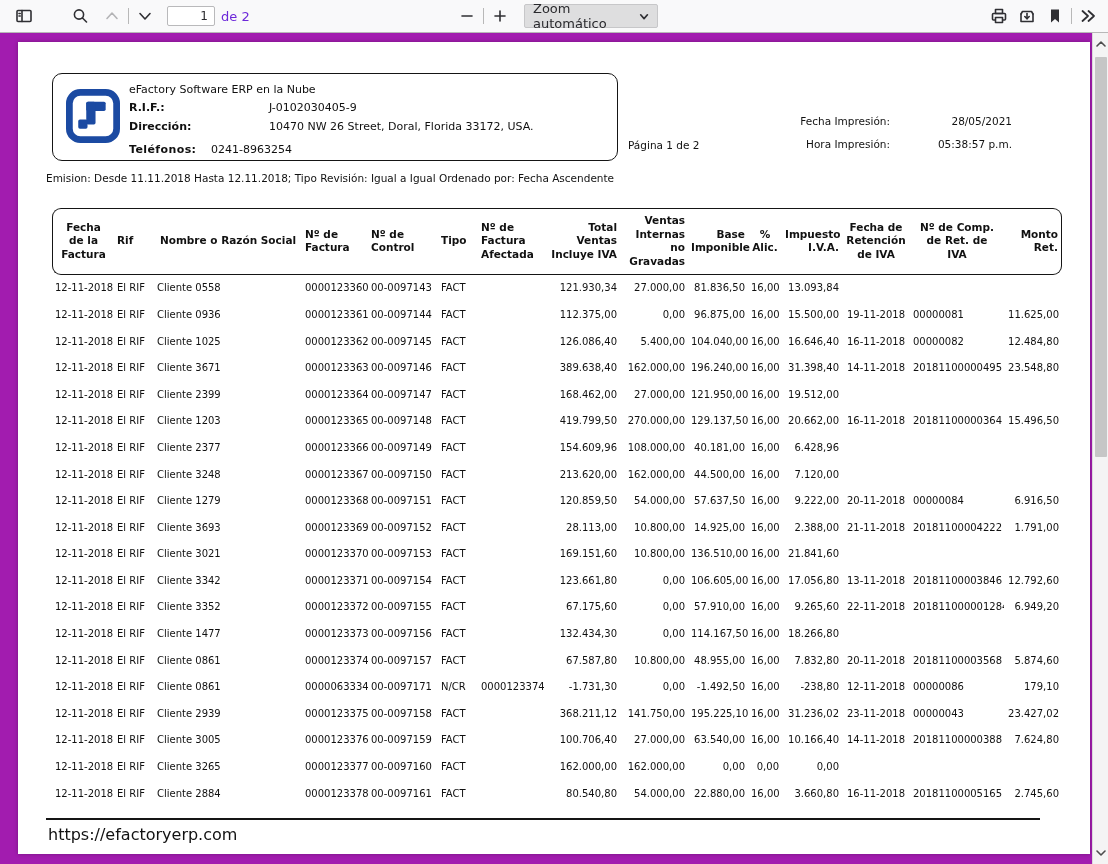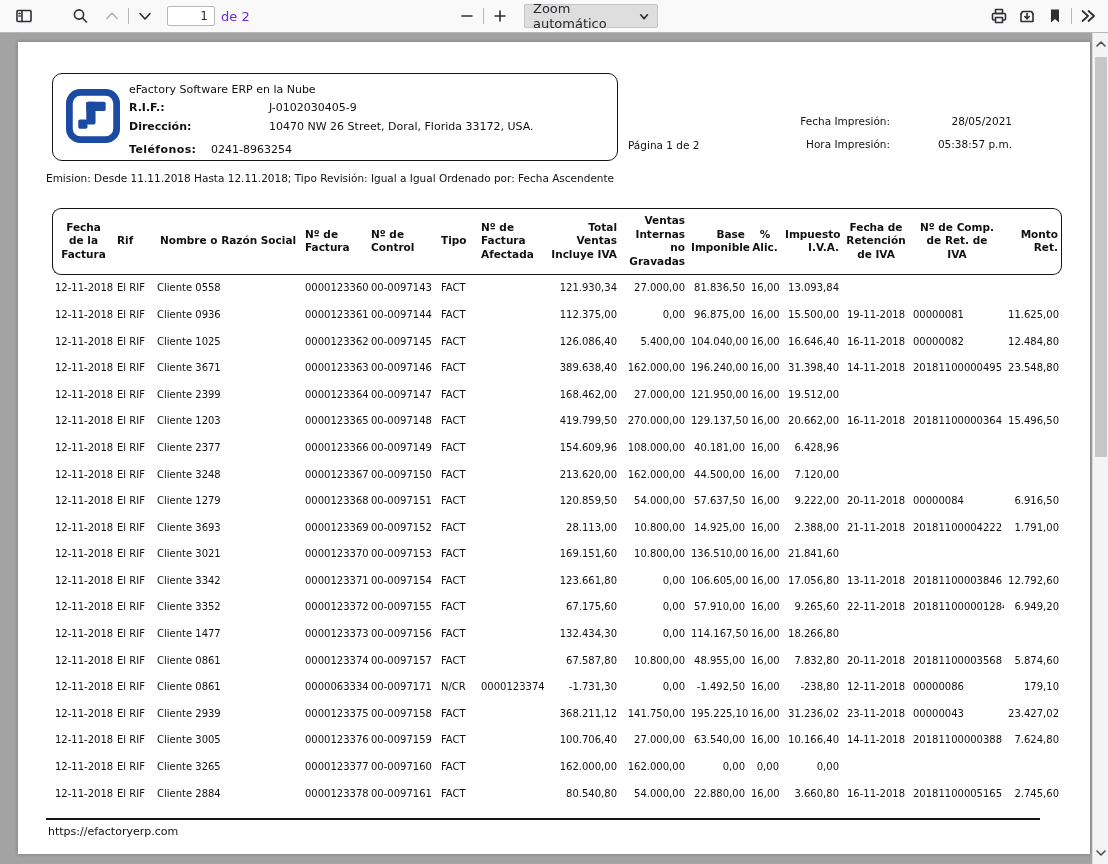--- a/index.html
+++ b/index.html
@@ -20,21 +20,21 @@
   .page-input { width:48px; height:20px; border:1px solid #b9b9bb; background:#fff; border-radius:2px;
                 font-size:12px; text-align:right; padding-right:6px; color:#2a2a2e; margin:0 6px 0 8px;
                 font-family:"DejaVu Sans",sans-serif; }
   .page-count { font-size:13px; color:#6d28d9; }
   .zoom-select { display:flex; align-items:center; justify-content:space-between; width:134px; height:24px;
                  background:#dededf; border:1px solid #c7c7c9; border-radius:2px; margin-left:10px;
                  padding:0 8px; font-size:13px; color:#2a2a2e; cursor:pointer; }
   .icon { display:block; }
 
   
-  .content { position:absolute; top:33px; left:0; right:16px; bottom:0; background:#a3a3a3; }
+  .content { position:absolute; top:33px; left:0; right:16px; bottom:0; background:#a21caf; }
   .page { position:absolute; left:18px; top:9px; width:1072px; height:812px; background:#ffffff;
           box-shadow:0 0 4px rgba(0,0,0,.28); color:#111; }
 
   .company-box { position:absolute; left:34px; top:31px; width:566px; height:88px;
                  border:1.5px solid #151515; border-radius:10px; }
   .logo { position:absolute; left:13px; top:15px; }
   .co-line  { position:absolute; left:76px; font-size:11px; color:#101010; white-space:nowrap; }
   .co-label { font-weight:bold; }
   .co-val   { position:absolute; left:140px; top:0; font-weight:normal; white-space:nowrap; }
 
@@ -52,21 +52,21 @@
                     padding:5px 3px; vertical-align:middle; height:54px;
                     border-top:1.5px solid #151515; border-bottom:1.5px solid #151515; }
   .sales-table th:first-child { border-left:1.5px solid #151515; border-radius:9px 0 0 9px; }
   .sales-table th:last-child  { border-right:1.5px solid #151515; border-radius:0 9px 9px 0; }
   .sales-table td { font-size:10px; height:26.6px; padding:0 3px; vertical-align:middle;
                     white-space:nowrap; overflow:hidden; color:#101010; }
   .al { text-align:left; } .ar { text-align:right; } .ac { text-align:center; }
 
   .footer-line { position:absolute; left:28px; top:776px; width:994px; height:0;
                  border-top:2px solid #151515; }
-  .footer-text { position:absolute; top:783px; font-size:11px; white-space:nowrap; }
+  .footer-text { position:absolute; top:783px; font-size:16px; white-space:nowrap; }
   .f-url  { left:30px; }
   .f-path { left:152px; }
   .f-report { text-decoration:underline; }
 
   
   .scrollbar { position:absolute; top:33px; right:0; bottom:0; width:16px; background:#f4f4f4;
                border-left:1px solid #dadada; }
   .sb-btn { position:absolute; left:0; width:16px; height:18px; display:flex; align-items:center;
             justify-content:center; color:#4d4d4d; font-size:10px; cursor:pointer; }
   .sb-up { top:2px; } .sb-down { bottom:2px; }

